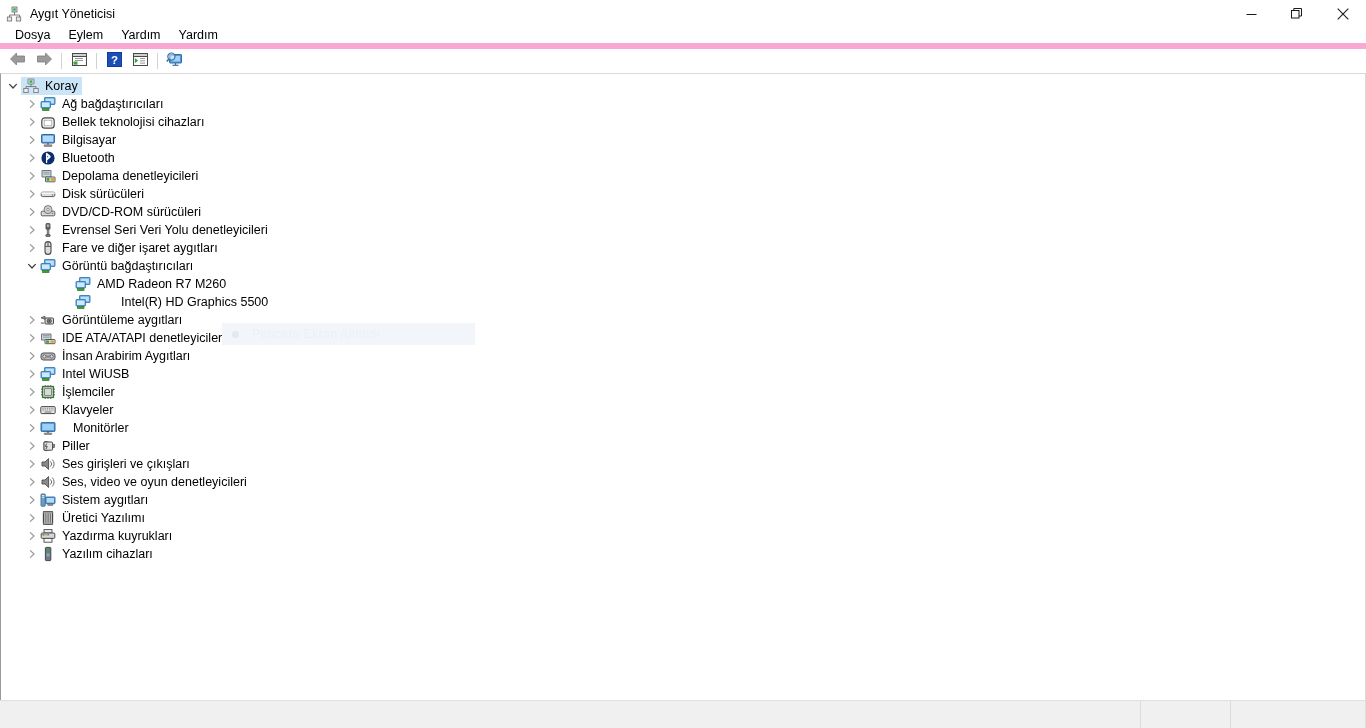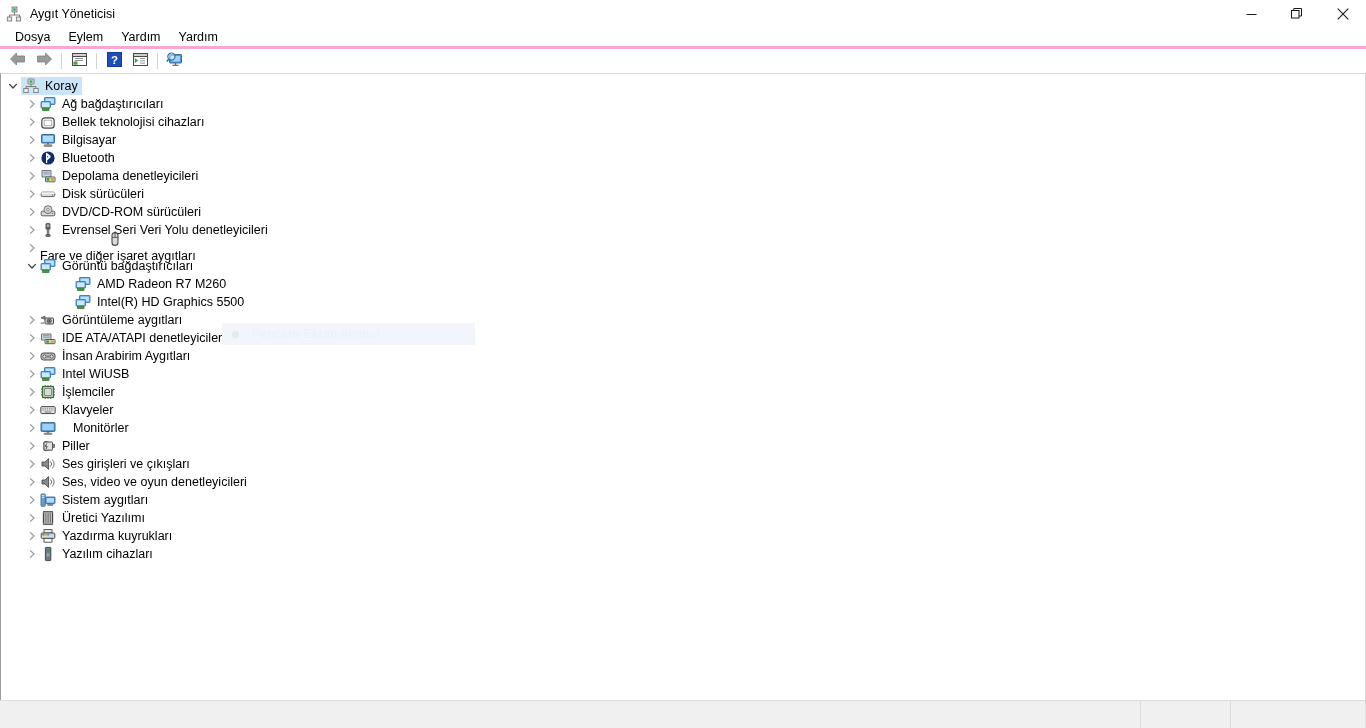--- a/index.html
+++ b/index.html
@@ -53,21 +53,21 @@
   .winbtn svg { display: block; }
 
   
   .menubar {
     height: 21px;
     flex: 0 0 21px;
     display: flex;
     align-items: center;
     background: #ffffff;
     padding-left: 6px;
-    border-bottom: 3px solid #f9a8d4;
+    border-bottom: 6px solid #f9a8d4;
   }
   .menuitem {
     font-size: 12.5px;
     color: #000000;
     padding: 2px 9px;
     line-height: 15px;
     white-space: nowrap;
     cursor: default;
   }
 
@@ -471,21 +471,21 @@
             </span>
             <span class="label">Evrensel Seri Veri Yolu denetleyicileri</span>
           </span>
         </div>
         <div class="row lvl1">
           <span class="twisty">
             <svg width="10" height="10" viewBox="0 0 10 10">
               <polyline points="3.4,1.6 7,5 3.4,8.4" fill="none" stroke="#9b9b9b" stroke-width="1.25" stroke-linecap="round" stroke-linejoin="round"></polyline>
             </svg>
           </span>
-          <span class="label-wrap" style="display: inline-flex; align-items: center; flex-direction: column;">
+          <span class="label-wrap" style="display: inline-flex; align-items: center;">
             <span class="ico">
               <svg width="16" height="16" viewBox="0 0 16 16">
                 <rect x="5" y="1.6" width="6" height="12.8" rx="3" fill="#dcdcdc" stroke="#4a4a4a" stroke-width="1.1"></rect>
                 <line x1="8" y1="1.8" x2="8" y2="6.4" stroke="#4a4a4a" stroke-width="0.9"></line>
                 <path d="M5 6.4 L11 6.4" stroke="#4a4a4a" stroke-width="0.9"></path>
               </svg>
             </span>
             <span class="label">Fare ve diğer işaret aygıtları</span>
           </span>
         </div>
@@ -518,21 +518,21 @@
                 <rect x="1" y="5.5" width="9.5" height="6.5" rx="0.6" fill="#5ba3e0" stroke="#3a7ab5" stroke-width="0.9"></rect>
                 <rect x="2" y="6.5" width="7.5" height="4.5" fill="#cfe9fb"></rect>
                 <rect x="2.5" y="12.4" width="6.5" height="2.2" fill="#3f9e3f" stroke="#2c7a2c" stroke-width="0.7"></rect>
               </svg>
             </span>
             <span class="label">AMD Radeon R7 M260</span>
           </span>
         </div>
         <div class="row lvl2">
           <span class="twisty"></span>
-          <span class="label-wrap" style="display: inline-flex; align-items: center;">
+          <span class="label-wrap" style="display: inline-flex; align-items: center; gap: 24px;">
             <span class="ico">
               <svg width="16" height="16" viewBox="0 0 16 16">
                 <rect x="4.5" y="1.5" width="10.5" height="7" rx="0.6" fill="#5ba3e0" stroke="#3a7ab5" stroke-width="0.9"></rect>
                 <rect x="5.6" y="2.6" width="8.3" height="4.8" fill="#bfe0f8"></rect>
                 <rect x="1" y="5.5" width="9.5" height="6.5" rx="0.6" fill="#5ba3e0" stroke="#3a7ab5" stroke-width="0.9"></rect>
                 <rect x="2" y="6.5" width="7.5" height="4.5" fill="#cfe9fb"></rect>
                 <rect x="2.5" y="12.4" width="6.5" height="2.2" fill="#3f9e3f" stroke="#2c7a2c" stroke-width="0.7"></rect>
               </svg>
             </span>
             <span class="label">Intel(R) HD Graphics 5500</span>

